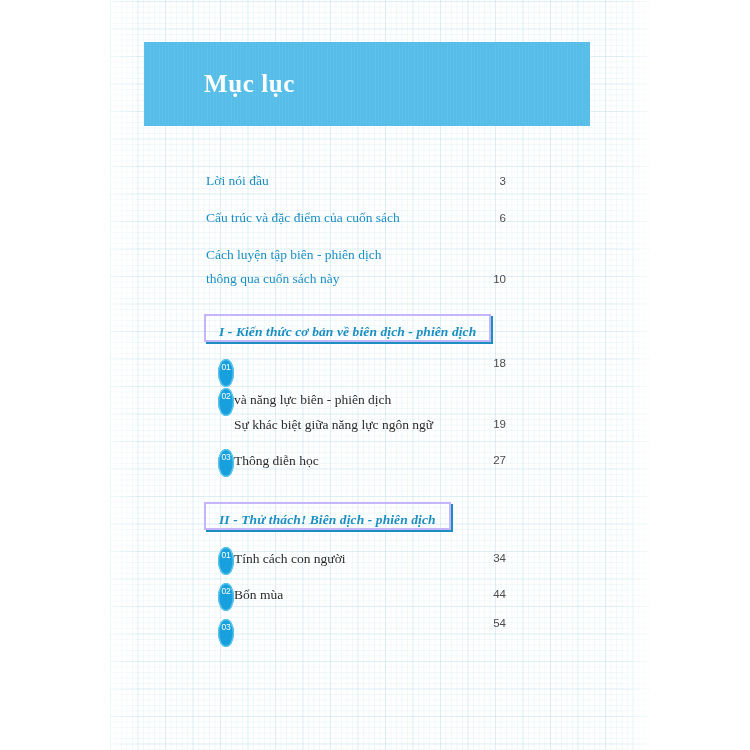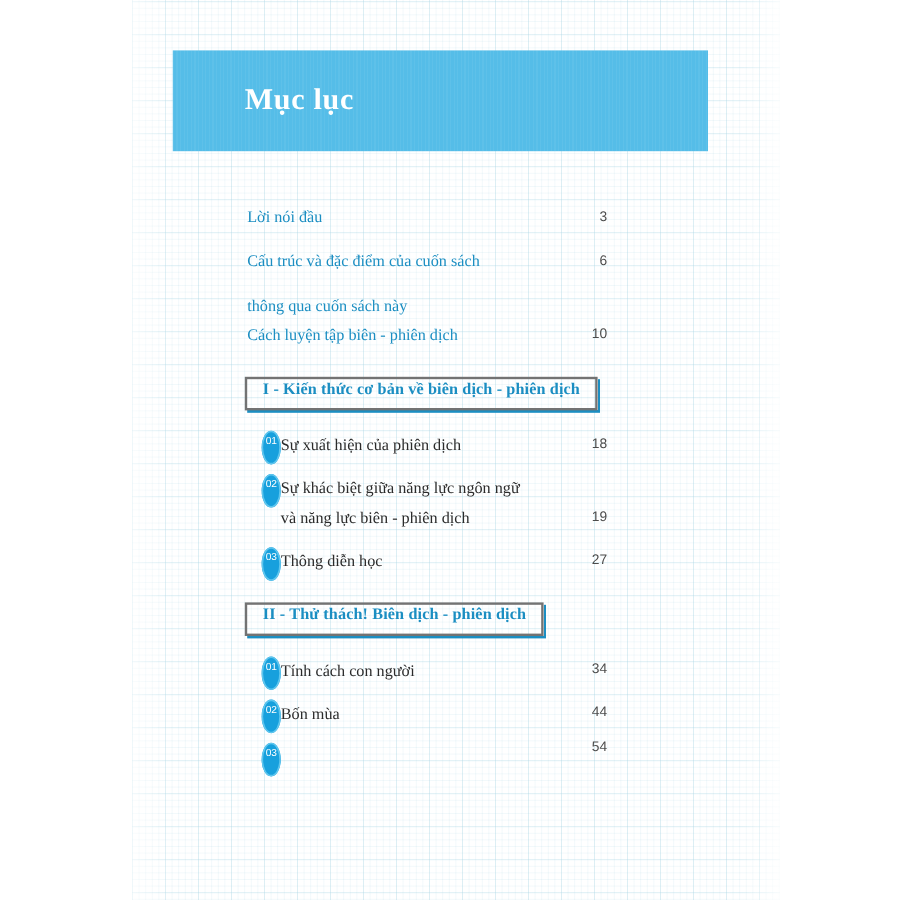--- a/index.html
+++ b/index.html
@@ -102,27 +102,28 @@
     text-align: right;
     color: #4c4c4c;
     font-family: "Liberation Sans", sans-serif;
     font-size: 11.5px;
     line-height: 24px;
   }
 
   
   .section-box {
     position: absolute;
-    border: 2px solid #737373;
+    border: 2px solid #c4b5fd;
     box-shadow: 2px 2px 0 0 #1b8ec2;
     background: transparent;
     box-sizing: border-box;
     height: 28px;
     display: flex;
-    align-items: flex-start;
+    align-items: flex-end;
+    font-style: italic;
   }
   .section-box-label {
     color: #1b8ec2;
     font-family: "Liberation Serif", serif;
     font-weight: bold;
     font-size: 13.5px;
     white-space: nowrap;
     padding: 0 13px;
     letter-spacing: 0.1px;
   }
@@ -199,43 +200,40 @@
         <span class="fm-page">3</span>
       </div>
       <div class="fm-row">
         <span class="fm-lines">
           <span class="fm-line">Cấu trúc và đặc điểm của cuốn sách</span>
         </span>
         <span class="fm-page">6</span>
       </div>
       <div class="fm-row">
         <span class="fm-lines">
+          <span class="fm-line">Cách luyện tập biên - phiên dịch</span>
           <span class="fm-line">thông qua cuốn sách này</span>
-          <span class="fm-line">Cách luyện tập biên - phiên dịch</span>
         </span>
         <span class="fm-page">10</span>
       </div>
     </div>
 
   <div id="section-1-box" class="section-box" style="left: 204px; top: 314px;">
     <span class="section-box-label">I  - Kiến thức cơ bản về biên dịch - phiên dịch</span>
   </div>
   <div id="section-1-entries" class="entries" style="left: 206px; top: 358px;">
       <div class="entry">
         <span class="badge">01</span>
-        <span class="entry-text">
-          <span class="entry-line">Sự xuất hiện của phiên dịch</span>
-        </span>
         <span class="entry-page">18</span>
       </div>
       <div class="entry">
         <span class="badge">02</span>
         <span class="entry-text">
+          <span class="entry-line">và năng lực biên - phiên dịch</span>
           <span class="entry-line">Sự khác biệt giữa năng lực ngôn ngữ</span>
-          <span class="entry-line">và năng lực biên - phiên dịch</span>
         </span>
         <span class="entry-page">19</span>
       </div>
       <div class="entry">
         <span class="badge">03</span>
         <span class="entry-text">
           <span class="entry-line">Thông diễn học</span>
         </span>
         <span class="entry-page">27</span>
       </div>

